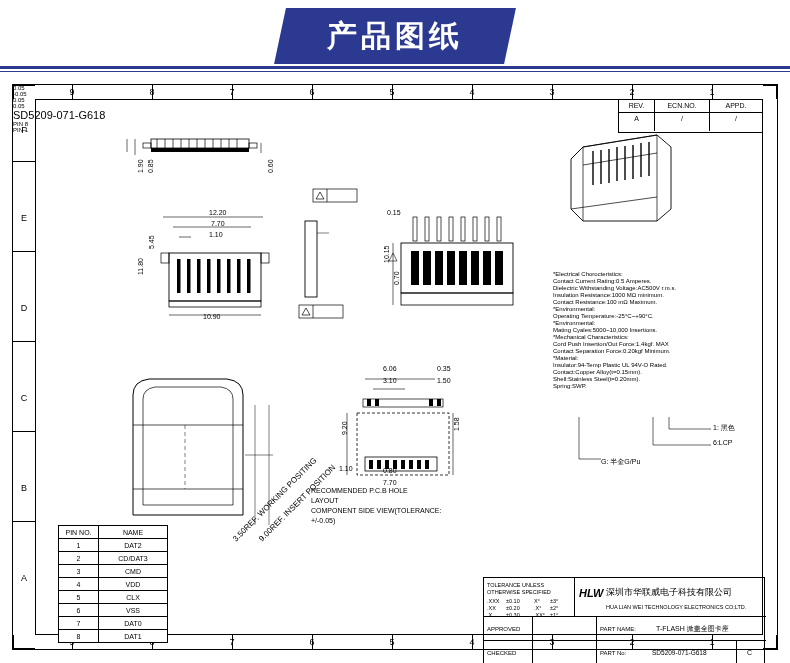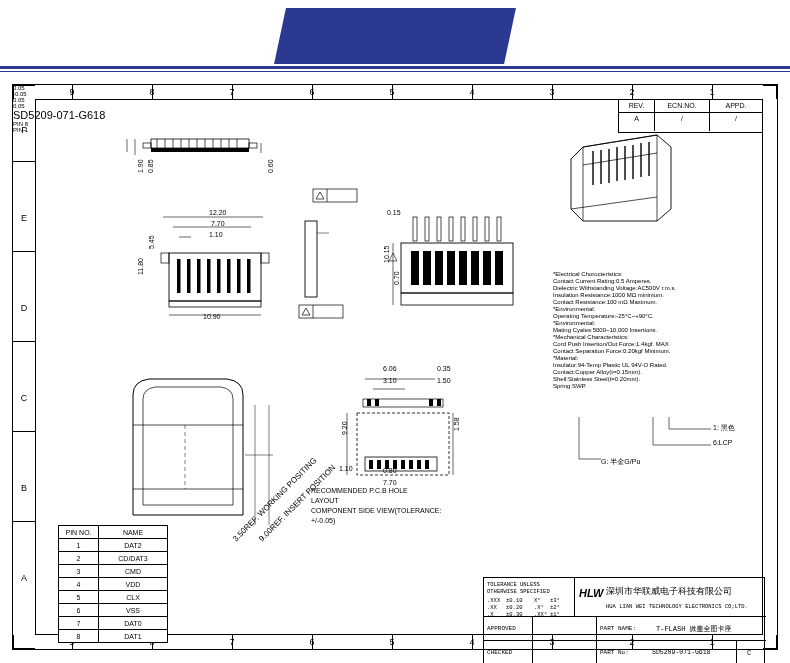--- a/index.html
+++ b/index.html
@@ -90,35 +90,36 @@
     font-size: 7px; font-weight: normal;
   }
   .pin-table .c1 { width: 40px; }
 
   
   .title-block {
     position: absolute; left: 470px; top: 492px; width: 282px; height: 144px;
     border: 1px solid #000; font-size: 7px;
   }
   .tb-line { position: absolute; background: #000; }
-  .tb-cell { position: absolute; font-size: 7px; line-height: 10px; color: #000; font-family: Liberation Mono, monospace; }
+  .tb-cell { position: absolute; font-size: 7px; line-height: 10px; color: #000; }
 
   .logo-hlw {
     font-family: "Liberation Sans", sans-serif; font-weight: bold; font-size: 11px;
     font-style: italic; color: #000;
   }
 
   
   svg { position: absolute; overflow: visible; }
 </style>
 </head>
 <body>
 
 <div class="banner">
   <div class="banner-shape"></div>
+  <div class="banner-title">产品图纸</div>
   <div class="banner-line"></div>
   <div class="banner-line2"></div>
 </div>
 
 <div class="sheet">
 
   <div class="ln lnh corner" style="left:0;top:0;width:22px;height:1px;"></div>
   <div class="ln lnv corner" style="left:0;top:0;width:1px;height:14px;"></div>
   <div class="ln lnh corner" style="right:0;top:0;width:14px;height:1px;"></div>
   <div class="ln lnv corner" style="right:0;top:0;width:1px;height:14px;"></div>

